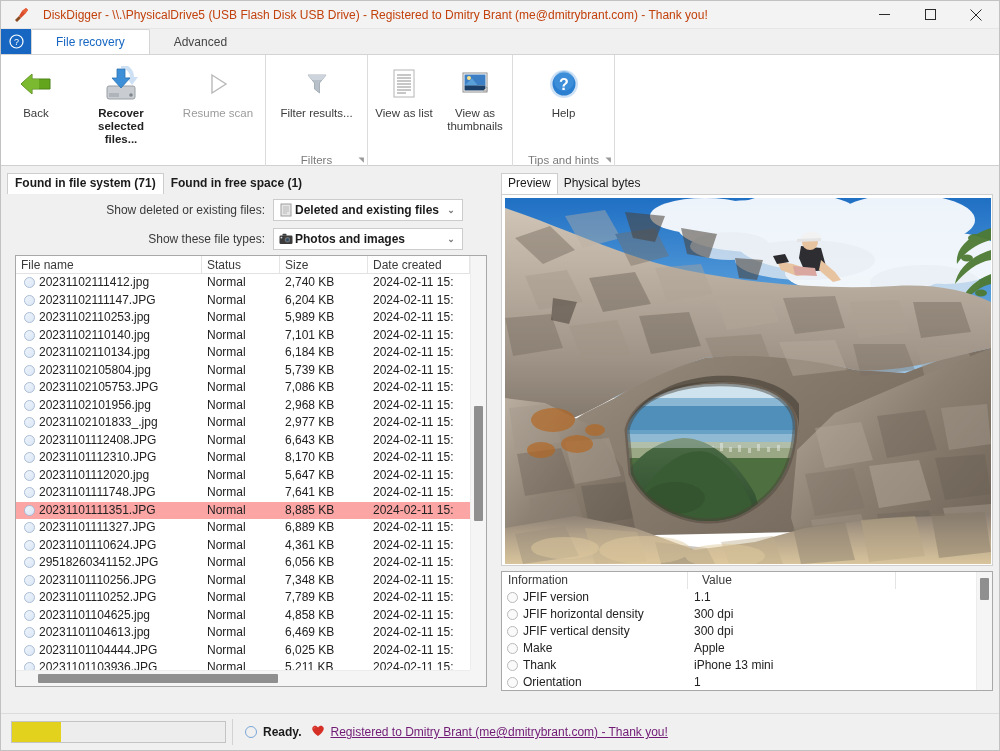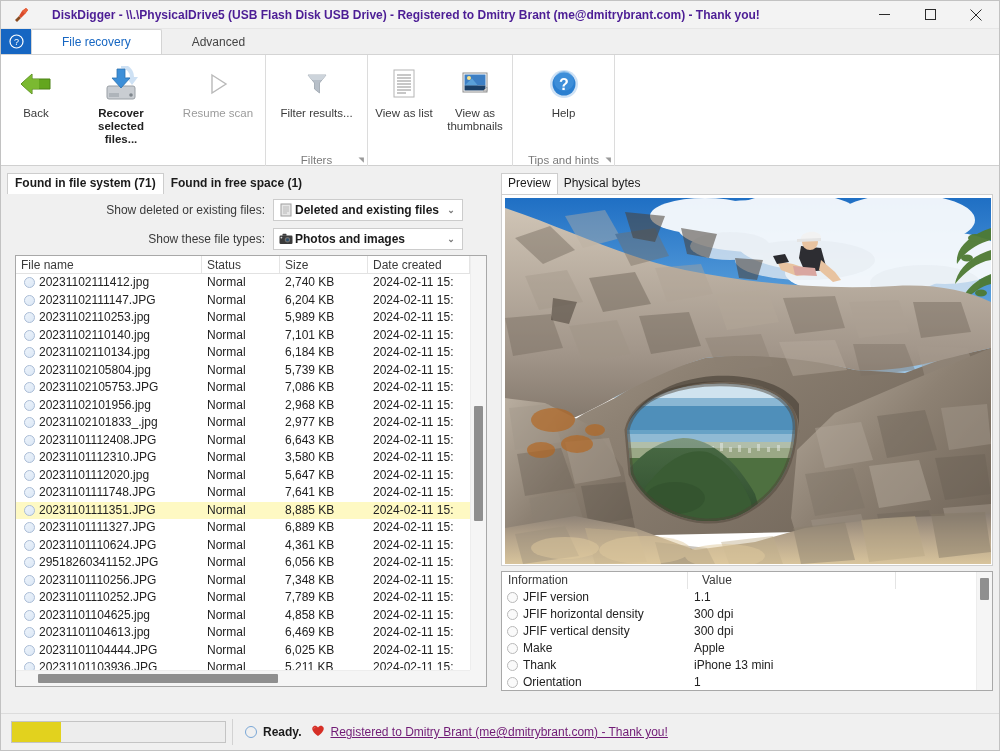--- a/index.html
+++ b/index.html
@@ -18,42 +18,42 @@
   }
 
   
   .titlebar {
     position:absolute; left:0; top:0; width:100%; height:28px;
     background:#f3f3f3; border-bottom:1px solid #e6e6e6;
     display:flex; align-items:center;
   }
   .title-icon { width:22px; margin-left:9px; display:flex; align-items:center; justify-content:center;}
   .title-text {
-    font-size:12px; color:#4c1d95; margin-left:20px;
-    white-space:nowrap; overflow:hidden;font-weight:bold;
+    font-size:12px; color:#c2410c; margin-left:11px;
+    white-space:nowrap; overflow:hidden;
   }
   .win-btns { margin-left:auto; display:flex; height:28px; }
   .win-btn {
     width:46px; height:28px; display:flex; align-items:center; justify-content:center;
     color:#333;
   }
   .win-btn svg { display:block; }
 
   
   .ribbon-tabs {
     position:absolute; left:0; top:28px; width:100%; height:25px;
     background:#f0f0f0;
     display:flex; align-items:flex-end;
   }
   .help-tab {
     width:30px; height:25px; background:#1666c2;
     display:flex; align-items:center; justify-content:center;
   }
   .rtab {
-    height:25px; padding:0 30px; display:flex; align-items:center;
+    height:25px; padding:0 24px; display:flex; align-items:center;
     font-size:12px; color:#444; cursor:default;
   }
   .rtab.active {
     background:#ffffff; color:#1666c2;
     border-left:1px solid #d4d4d4; border-right:1px solid #d4d4d4; border-top:1px solid #d4d4d4;
     border-top-left-radius:2px; border-top-right-radius:2px;
   }
 
   
   .ribbon {
@@ -128,21 +128,21 @@
     border-bottom:1px solid #e2e2e2; background:#fff;
   }
   .lv-head .c { padding-left:5px; border-right:1px solid #e4e4e4; line-height:18px; overflow:hidden; white-space:nowrap;}
   .c-name { width:186px; }
   .c-status { width:78px; }
   .c-size { width:88px; }
   .c-date { width:102px; }
   .c-pad { flex:1; }
   .lv-rows { position:relative; }
   .lv-row { display:flex; height:17.5px; font-size:12px; color:#222; align-items:center; }
-  .lv-row.sel { background:#fef9c3; }
+  .lv-row.sel { background:#fca5a5; }
   .lv-row .cell { padding-left:5px; white-space:nowrap; overflow:hidden; line-height:17.5px; }
   .lv-row .cell.name { display:flex; align-items:center; gap:4px; padding-left:8px;}
   .fileicon {
     width:11px; height:11px; border-radius:50%;
     border:1px solid #a9bcd6; background:linear-gradient(135deg,#eef4fb,#dbe7f5);
     flex:0 0 auto;
   }
   
   .vsb {
     position:absolute; right:0; top:0; width:16px; bottom:16px;
@@ -506,21 +506,21 @@
               <div class="cell c-status">Normal</div>
               <div class="cell c-size">6,643 KB</div>
               <div class="cell c-date">2024-02-11 15:</div>
             </div>
             <div class="lv-row">
               <div class="cell name c-name">
                 <span class="fileicon"></span>
                 <span>20231101112310.JPG</span>
               </div>
               <div class="cell c-status">Normal</div>
-              <div class="cell c-size">3,580 KB</div>
+              <div class="cell c-size">8,170 KB</div>
               <div class="cell c-date">2024-02-11 15:</div>
             </div>
             <div class="lv-row">
               <div class="cell name c-name">
                 <span class="fileicon"></span>
                 <span>20231101112020.jpg</span>
               </div>
               <div class="cell c-status">Normal</div>
               <div class="cell c-size">5,647 KB</div>
               <div class="cell c-date">2024-02-11 15:</div>

